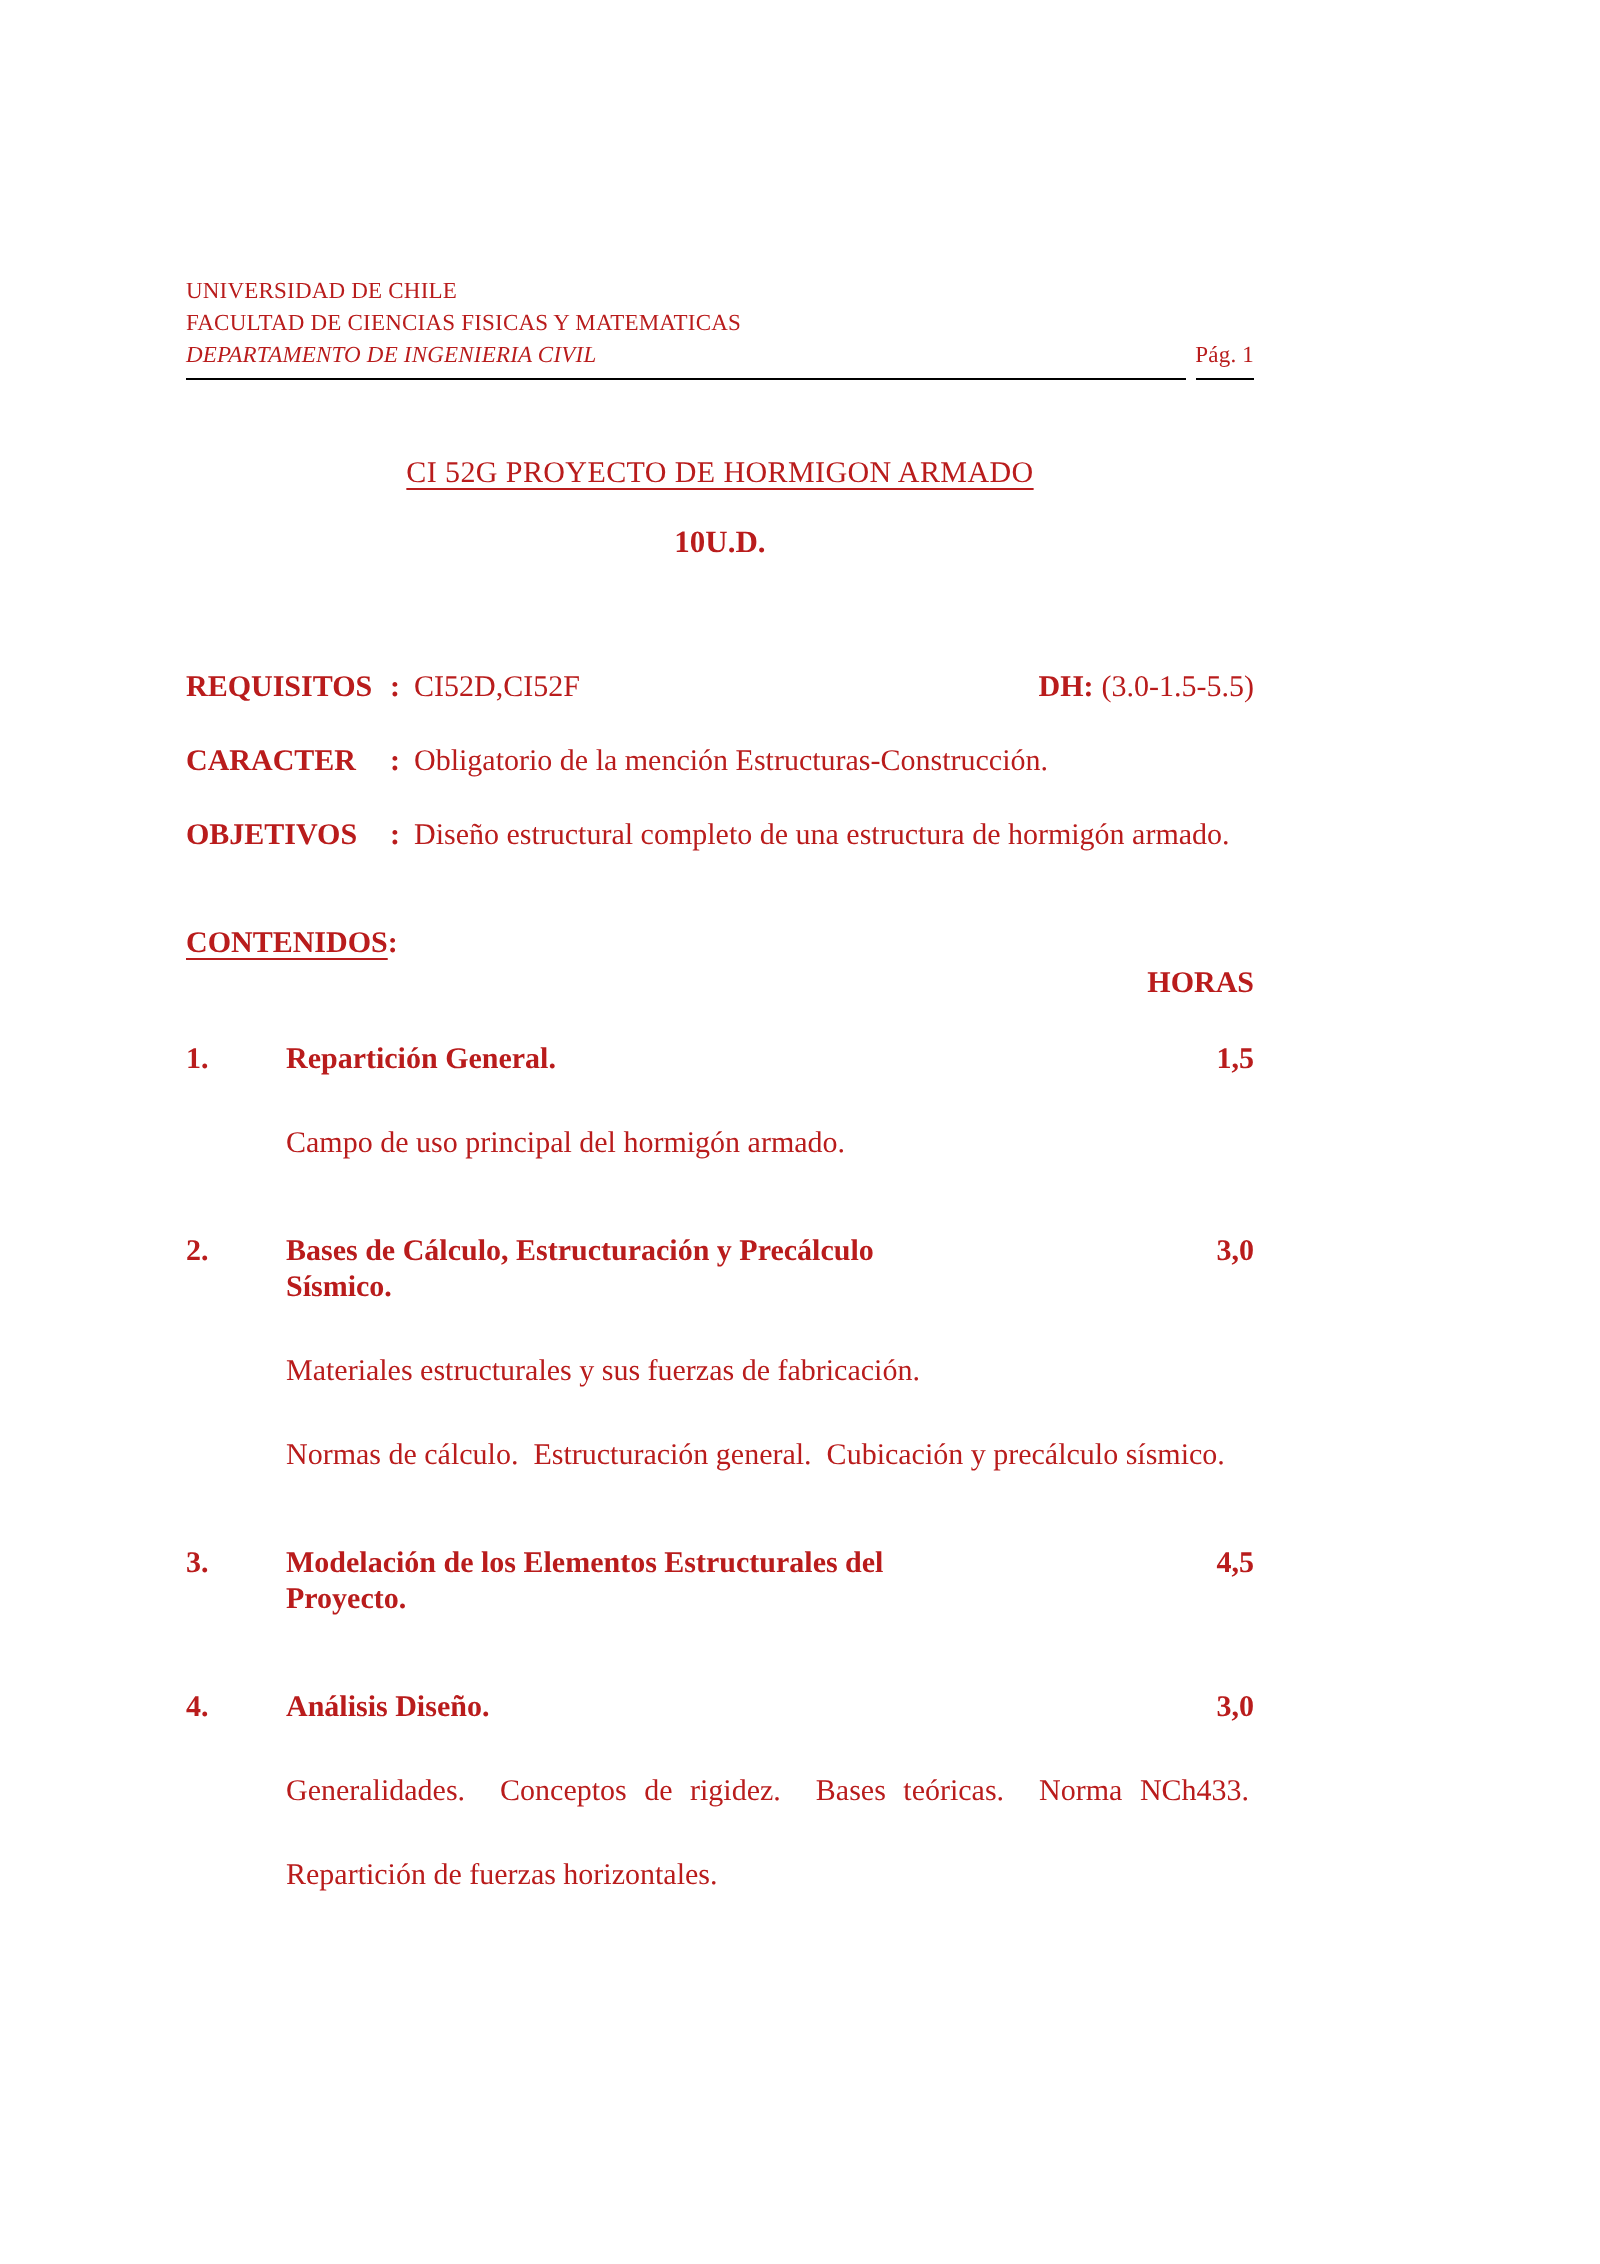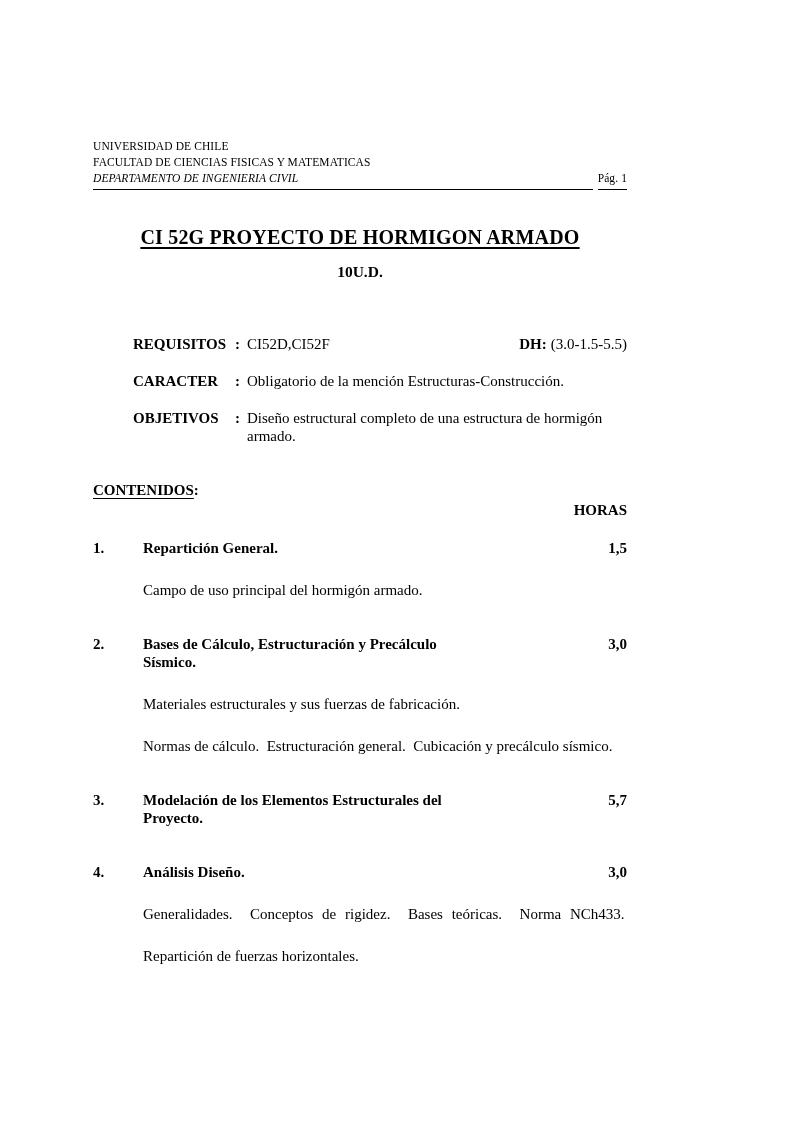--- a/index.html
+++ b/index.html
@@ -1,40 +1,40 @@
 <!DOCTYPE html>
 <html><head>
 <meta charset="utf-8">
 <style>
   * { margin: 0; padding: 0; box-sizing: border-box; }
   html, body { background: #ffffff; }
   .page {
     width: 720px; height: 1132px;
-    background: #ffffff; color: #000000;
+    background: #ffffff; color: #b91c1c;
     font-family: "Liberation Serif", "DejaVu Serif", serif;
     font-size: 15px; line-height: 18px;
     padding: 138px 93px 0 93px;
     overflow: hidden;
   }
   .header-line { font-size: 11.5px; line-height: 16px; letter-spacing: 0.1px; }
   .header-rule-row {
     display: flex; justify-content: space-between; align-items: flex-end;
     font-size: 11.5px; line-height: 16px; letter-spacing: 0.1px;
   }
   .dept { flex: 1 1 auto; border-bottom: 1.5px solid #000; padding-bottom: 3px; font-style: italic; }
   .page-num { border-bottom: 1.5px solid #000; padding-bottom: 3px; margin-left: 5px; }
 
-  .doc-title { text-align: center; margin-top: 38px; font-weight: bold; font-size: 20px; letter-spacing: 0.2px; }
+  .doc-title { text-align: center; margin-top: 38px; font-weight: normal; font-size: 15px; letter-spacing: 0.2px; }
   .doc-title .u { text-decoration: underline; text-underline-offset: 3px; }
   .doc-subtitle { text-align: center; margin-top: 17px; font-weight: bold; font-size: 15.5px; }
 
   .fields { margin-top: 54px; }
   .field-row { display: flex; align-items: baseline; margin-bottom: 19px; }
   .field-row:last-child { margin-bottom: 0; }
-  .field-label { font-weight: bold; width: 102px; flex: 0 0 auto; margin-left: 40px; }
+  .field-label { font-weight: bold; width: 102px; flex: 0 0 auto; }
   .field-colon { font-weight: bold; margin-right: 7px; }
   .field-right { margin-left: auto; white-space: nowrap; }
   .dh-label { font-weight: bold; margin-right: 4px; }
 
   .contents-heading { margin-top: 36px; font-weight: bold; }
   .contents-heading .u { text-decoration: underline; text-underline-offset: 3px; }
   .hours-header { text-align: right; font-weight: bold; margin-top: 2px; }
 
   .item { margin-top: 36px; }
   .item.first { margin-top: 20px; }
@@ -113,21 +113,21 @@
       <div class="desc-line">Materiales estructurales y sus fuerzas de fabricación.</div>
       <div class="desc-line">Normas de cálculo.  Estructuración general.  Cubicación y precálculo sísmico.</div>
     </div>
   </div>
 
   <div class="item">
     <div class="item-row">
       <span class="item-num">3.</span>
       <span class="item-title">Modelación de los Elementos Estructurales del
 Proyecto.</span>
-      <span class="item-hours">5,7</span>
+      <span class="item-hours">4,5</span>
     </div>
   </div>
 
   <div class="item">
     <div class="item-row">
       <span class="item-num">4.</span>
       <span class="item-title">Análisis Diseño.</span>
       <span class="item-hours">3,0</span>
     </div>
     <div class="item-desc">

